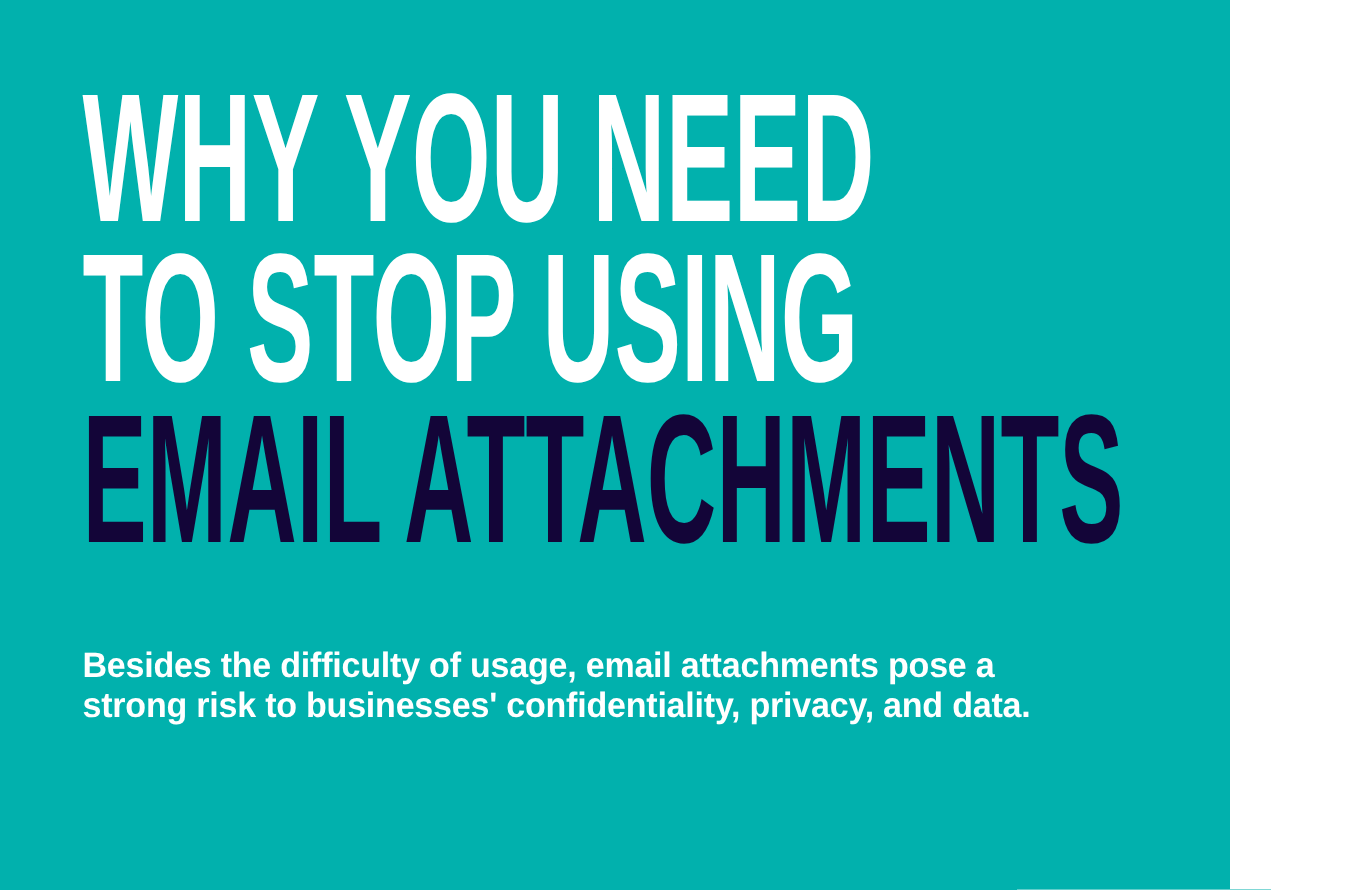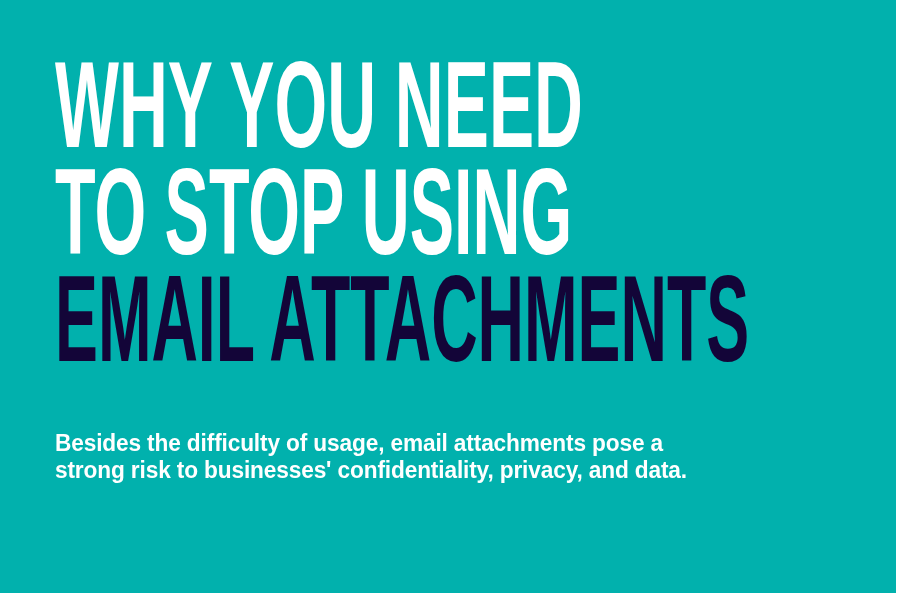--- a/index.html
+++ b/index.html
@@ -8,21 +8,21 @@
   }
   body {
     width: 900px;
     height: 593px;
     overflow: hidden;
     font-family: "Liberation Sans", sans-serif;
   }
 
   #poster {
     position: relative;
-    width: 896px;
+    width: 820px;
     height: 593px;
     background: #01b1ad;
     overflow: hidden;
   }
 
   
   .headline {
     position: absolute;
     left: 55px;
     top: 52px;

